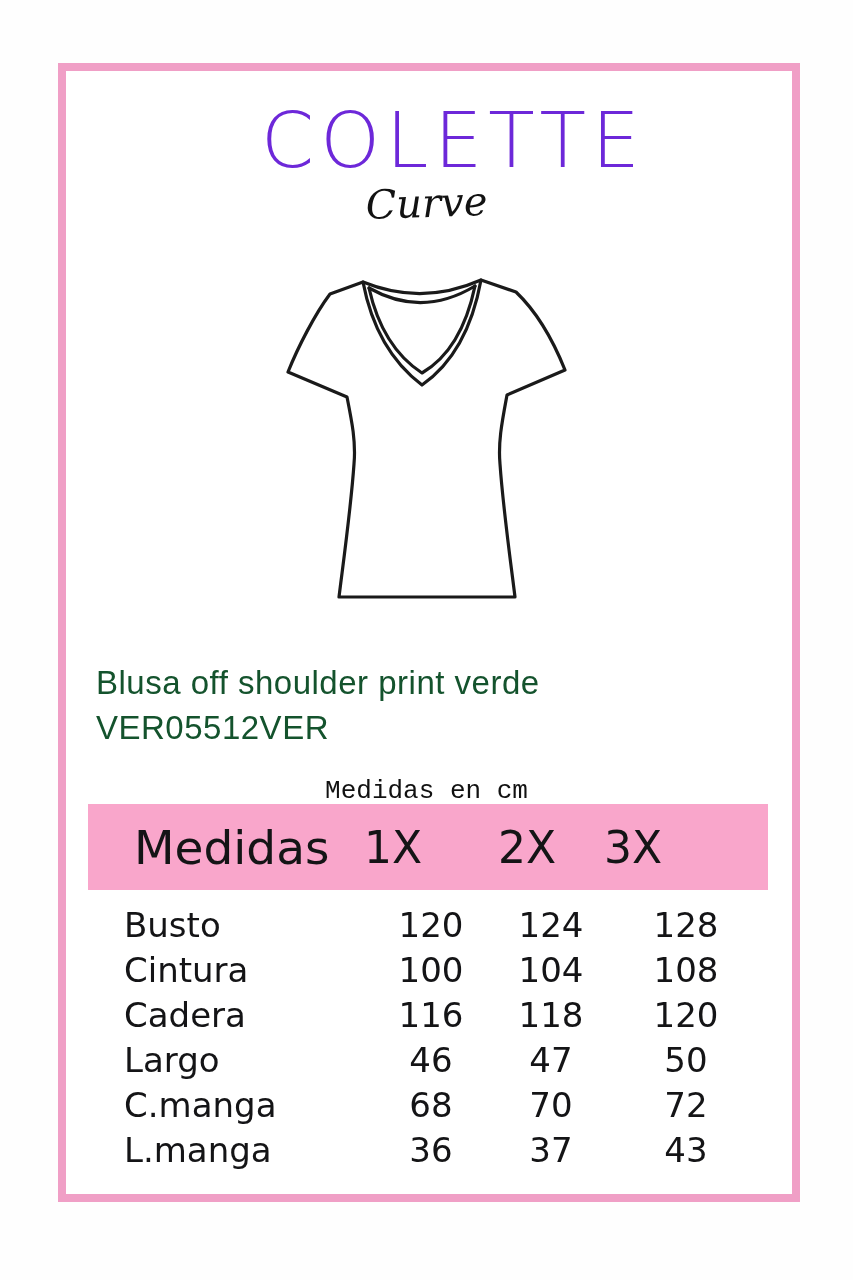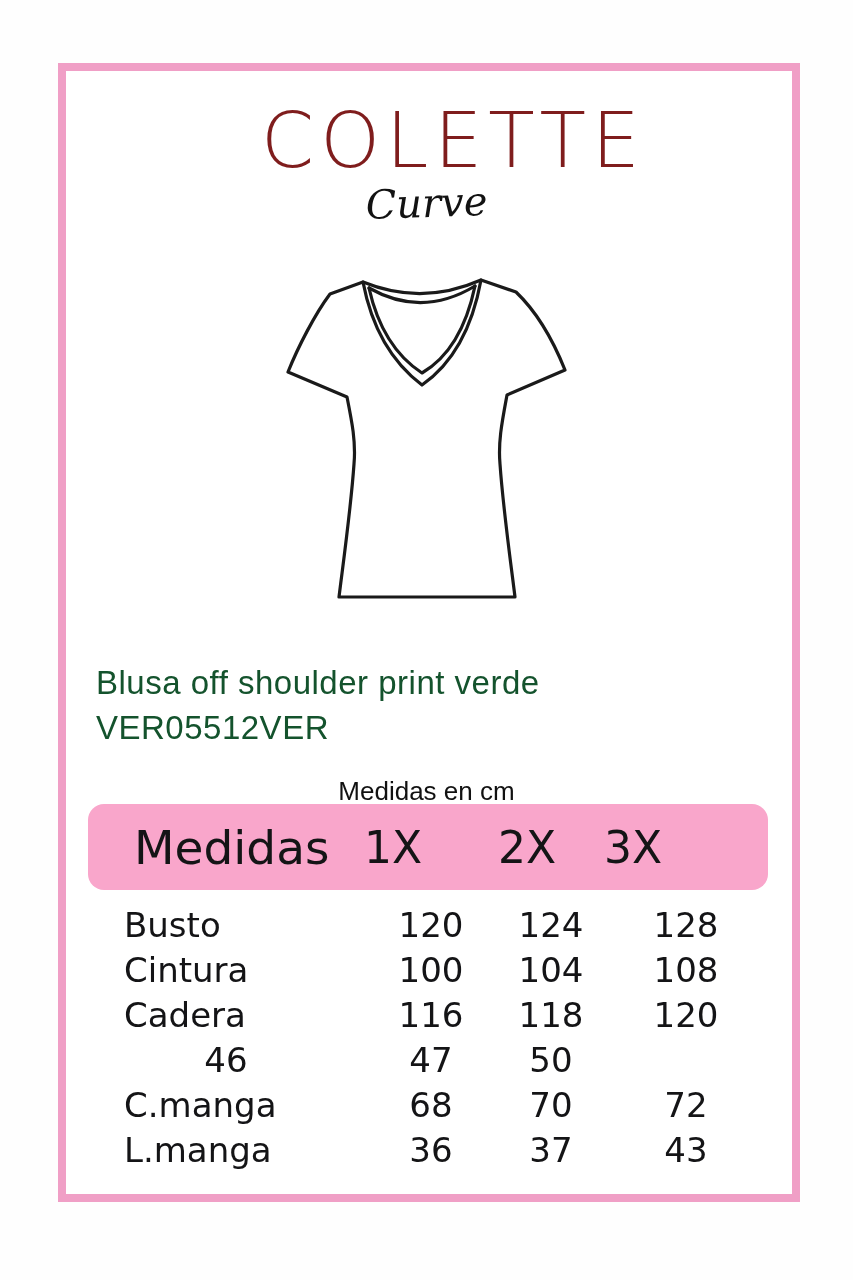--- a/index.html
+++ b/index.html
@@ -14,46 +14,46 @@
     font-family:"Liberation Sans",sans-serif;
   }
   .frame{
     position:absolute;left:58px;top:63px;width:742px;height:1139px;
     border:8px solid var(--frame-pink);box-sizing:border-box;background:#fff;
   }
   .brand-name{
     position:absolute;left:0;right:0;top:96px;text-align:center;
     font-family:"DejaVu Sans","Liberation Sans",sans-serif;
     font-size:76px;font-weight:200;letter-spacing:6px;text-indent:6px;
-    color:#7f1d1d;
+    color:#6d28d9;
     padding-left:48px;
   }
   .brand-script{
     position:absolute;left:0;right:0;top:180px;text-align:center;
     font-family:"DejaVu Serif",serif;font-style:italic;
     font-size:40px;color:#121212;transform:rotate(-2deg);
   }
   .tshirt-wrap{position:absolute;left:250px;top:252px;width:350px;height:400px;}
   .product-block{
     position:absolute;left:96px;top:660px;
     font-size:33px;line-height:45px;letter-spacing:0.5px;color:#14532d;
   }
   .table-caption{
     position:absolute;left:0;right:0;top:776px;text-align:center;
-    font-family:Liberation Sans, sans-serif;font-size:26px;color:#111;
+    font-family:Liberation Mono, monospace;font-size:26px;color:#111;
   }
   .size-table{
     position:absolute;left:88px;top:804px;width:680px;
     font-family:"DejaVu Sans",sans-serif;color:#141416;
   }
   .grid-row{
     display:grid;grid-template-columns:276px 134px 106px 164px;
     align-items:center;
   }
-  .thead{height:86px;background:var(--header-pink);border-radius:16px;}
+  .thead{height:86px;background:var(--header-pink);}
   .thead .label{padding-left:46px;font-size:47px;}
   .thead .size{text-align:left;font-size:44px;}
   .tbody{margin-top:12px;}
   .trow{height:45px;}
   .trow .label{padding-left:36px;font-size:34px;}
   .trow .val{text-align:center;font-size:34px;}
   svg .line{fill:none;stroke:#1a1a1a;stroke-width:3.2;stroke-linecap:round;stroke-linejoin:round;}
   svg .body{fill:#ffffff;stroke:#1a1a1a;stroke-width:3.2;stroke-linecap:round;stroke-linejoin:round;}
 </style>
 </head>
@@ -116,20 +116,21 @@
       <div class="val">104</div>
       <div class="val">108</div>
     </div>
     <div class="grid-row trow">
       <div class="label">Cadera</div>
       <div class="val">116</div>
       <div class="val">118</div>
       <div class="val">120</div>
     </div>
     <div class="grid-row trow">
+      <div class="label">Largo</div>
       <div class="val">46</div>
       <div class="val">47</div>
       <div class="val">50</div>
     </div>
     <div class="grid-row trow">
       <div class="label">C.manga</div>
       <div class="val">68</div>
       <div class="val">70</div>
       <div class="val">72</div>
     </div>

